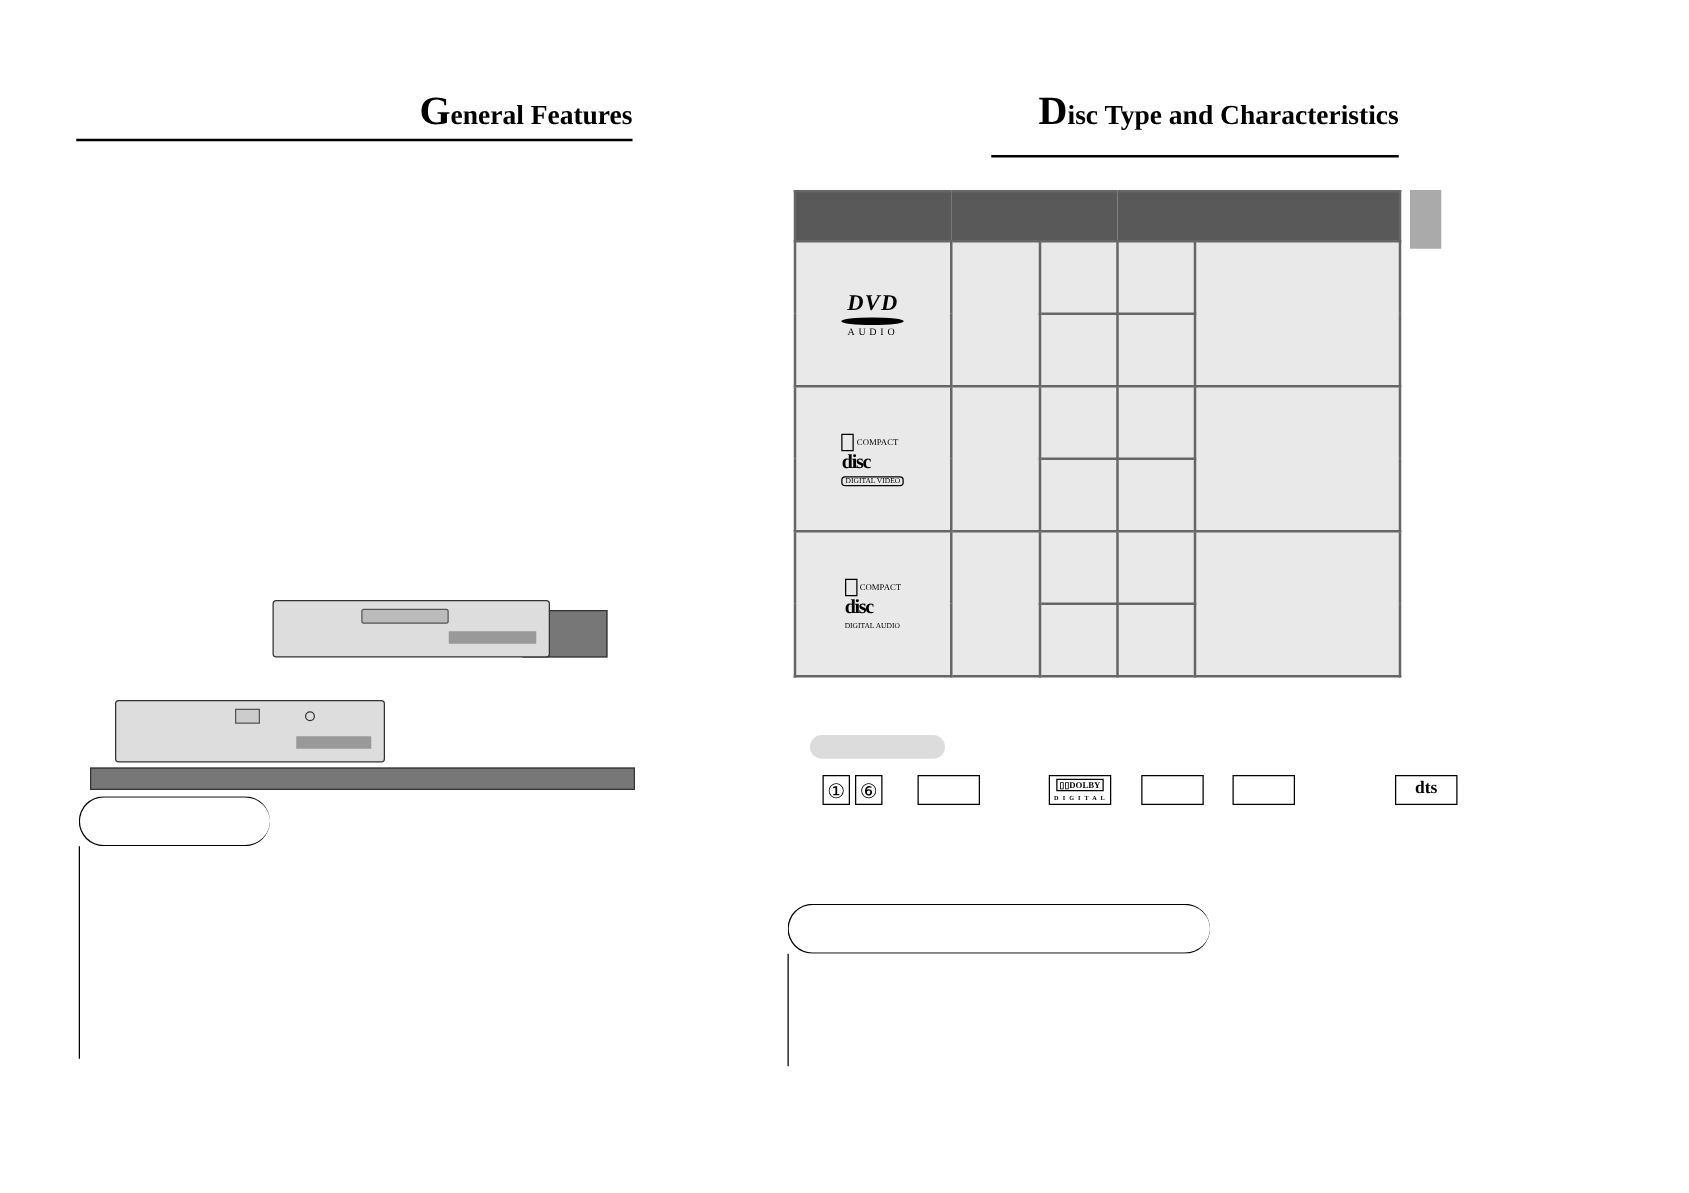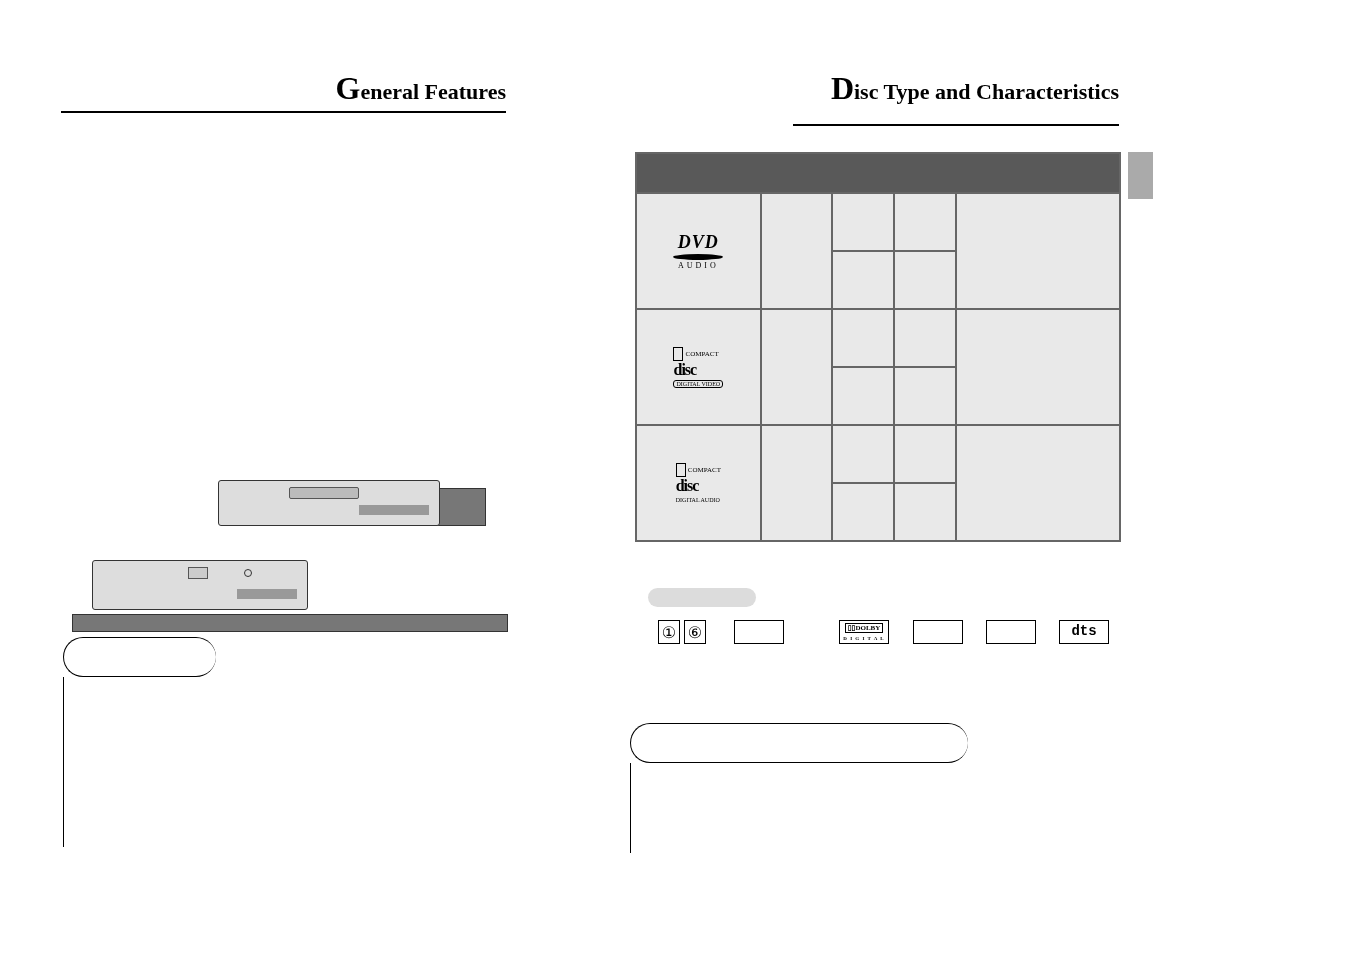--- a/index.html
+++ b/index.html
@@ -56,21 +56,21 @@
     .disc-marking-head { position: absolute; top: 588px; left: 648px; width: 108px; height: 19px;
       background: #dcdcdc; border-radius: 10px; font-size: 9px; padding: 3px 8px; }
     .marking-box { position: absolute; top: 620px; border: 1px solid #000; text-align: center;
       font-size: 7px; height: 24px; padding-top: 2px; background: #fff; }
     .mk-a { left: 658px; width: 22px; }
     .mk-b { left: 684px; width: 22px; }
     .mk-c { left: 734px; width: 50px; }
     .mk-d { left: 839px; width: 50px; font-weight: bold; font-size: 8px; }
     .mk-e { left: 913px; width: 50px; }
     .mk-f { left: 986px; width: 50px; }
-    .mk-g { left: 1059px; width: 50px; font-weight: bold; font-size: 14px; font-family: Liberation Mono, monospace; }
+    .mk-g { left: 1116px; width: 50px; font-weight: bold; font-size: 14px; }
     
     .callout-left {
       position: absolute; top: 637px; left: 63px;
       width: 153px; height: 40px;
       border: 1.5px solid #000; border-right: none;
       border-radius: 20px 0 0 20px;
     }
     .callout-under-left { position: absolute; top: 677px; left: 63px; width: 2px; height: 170px; border-left: 1.5px solid #000; }
 
     .callout-right {

